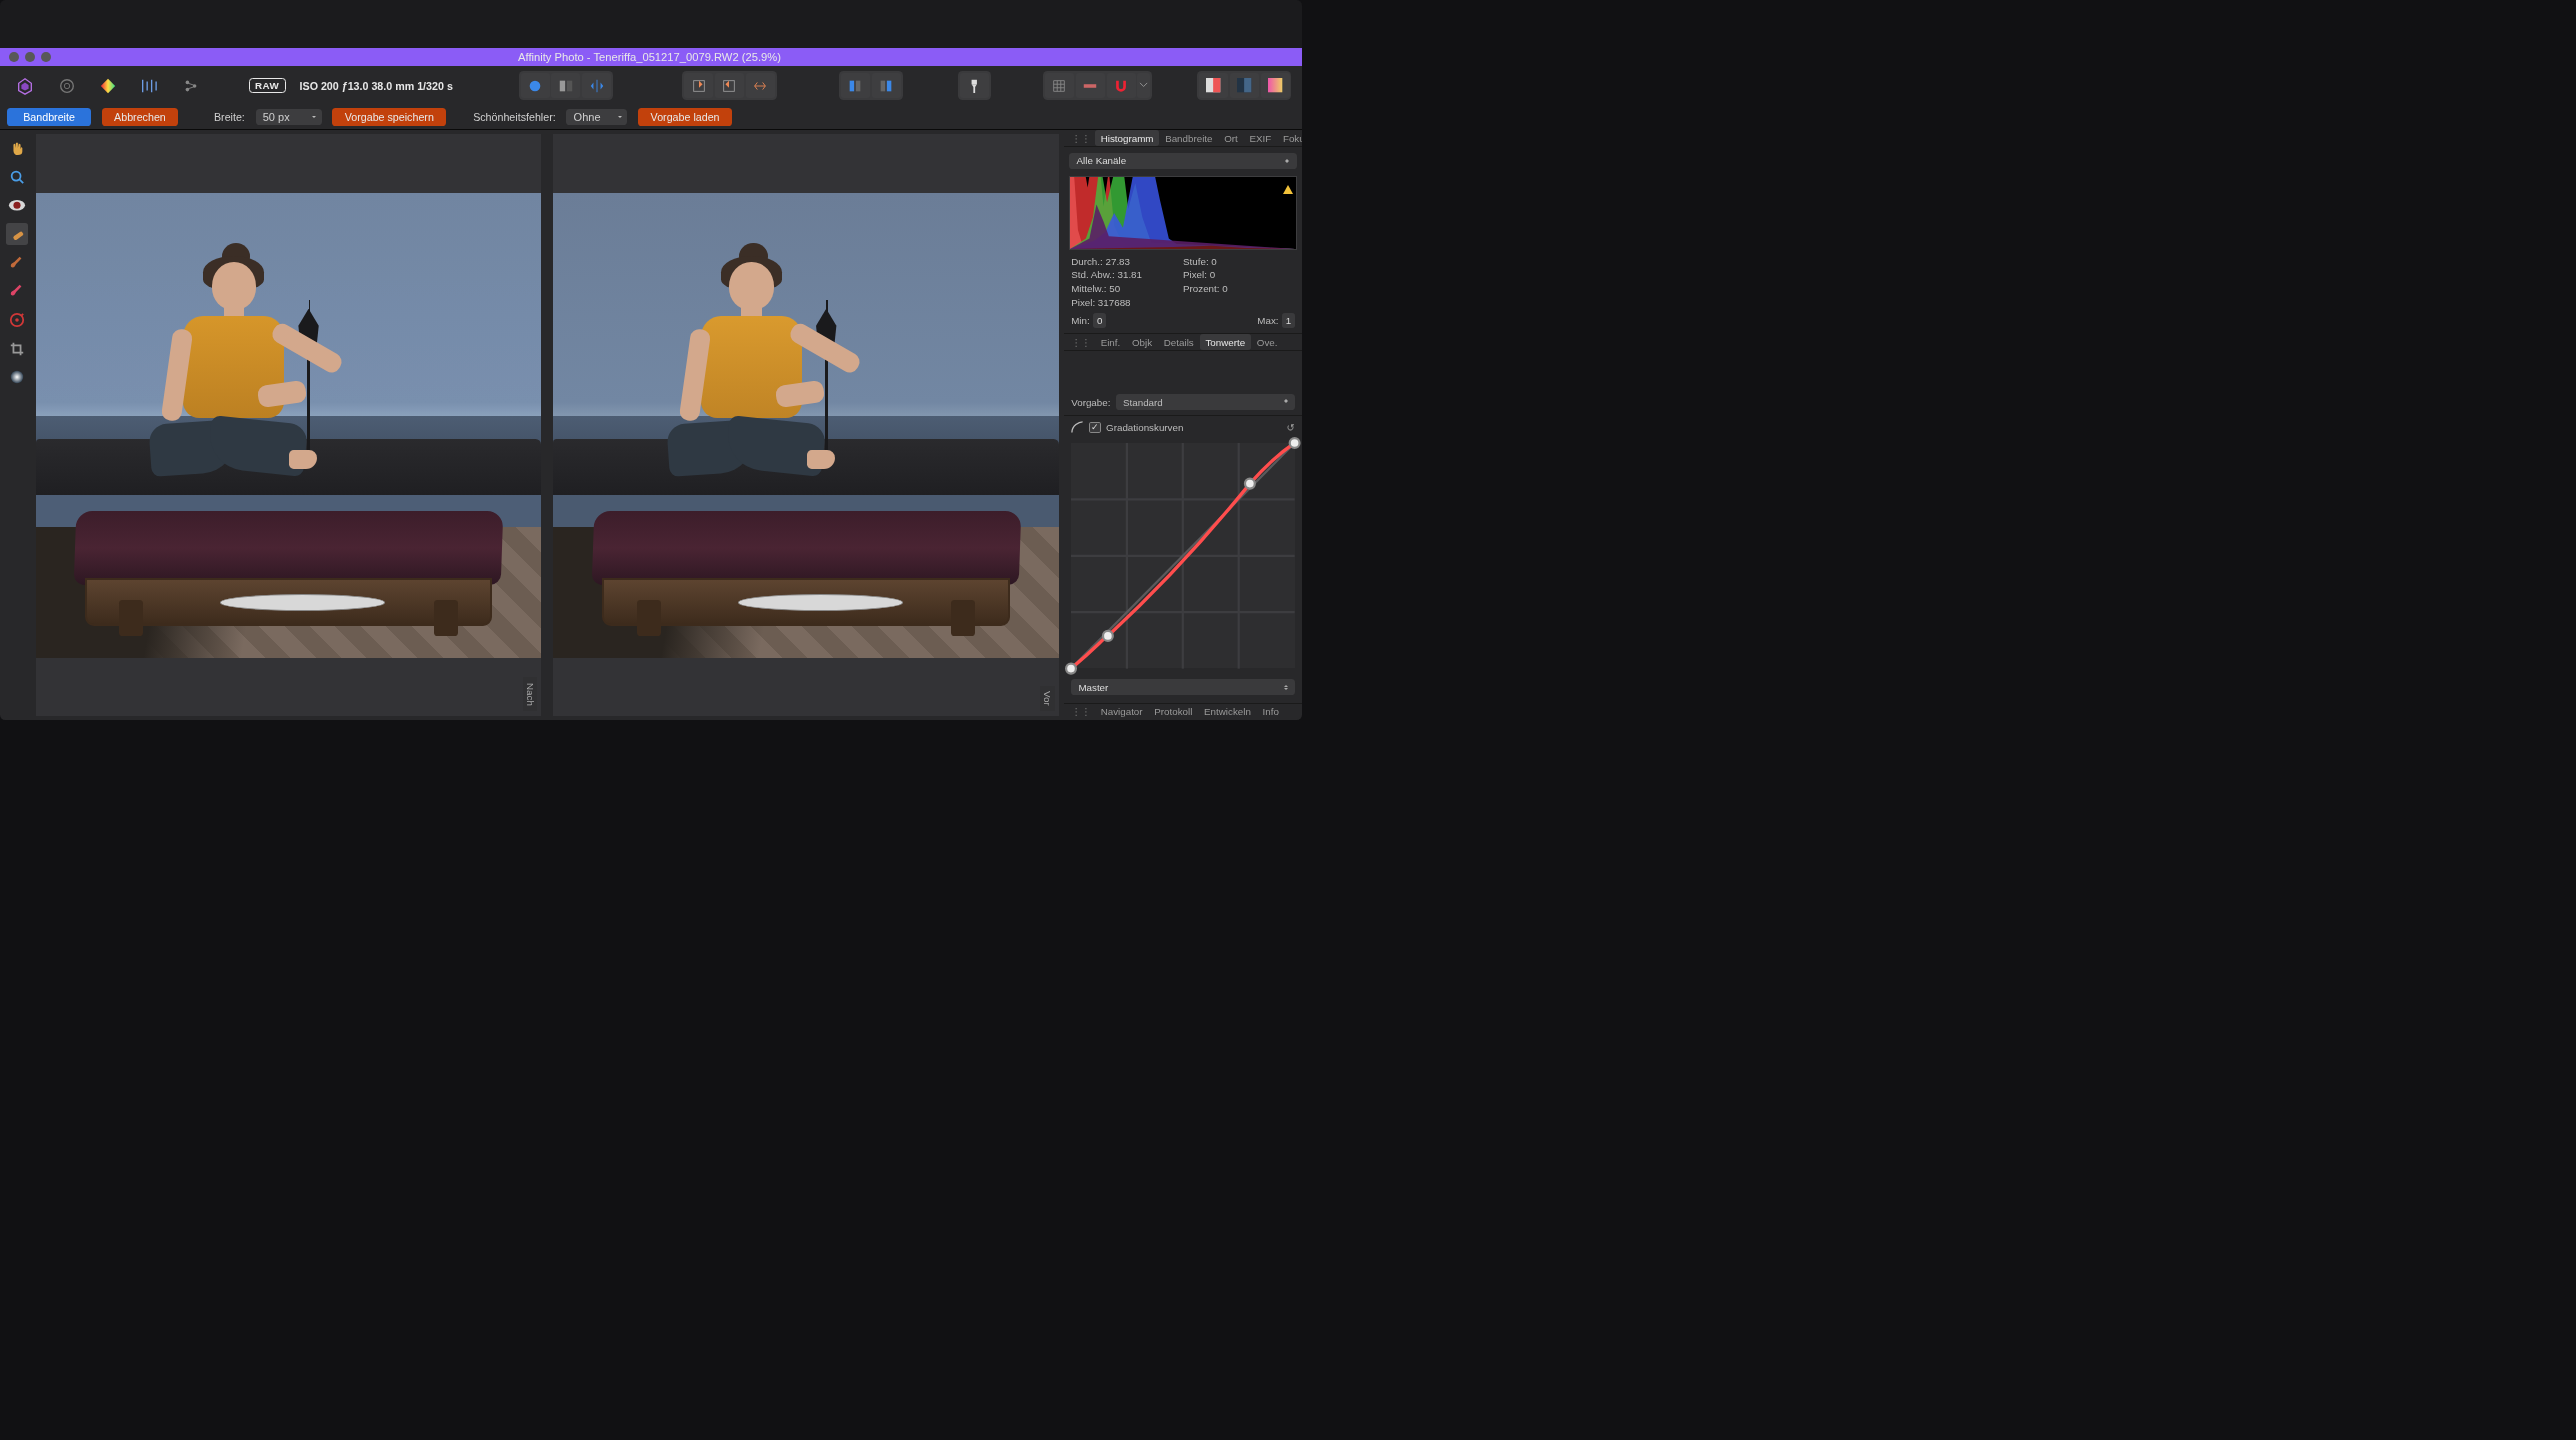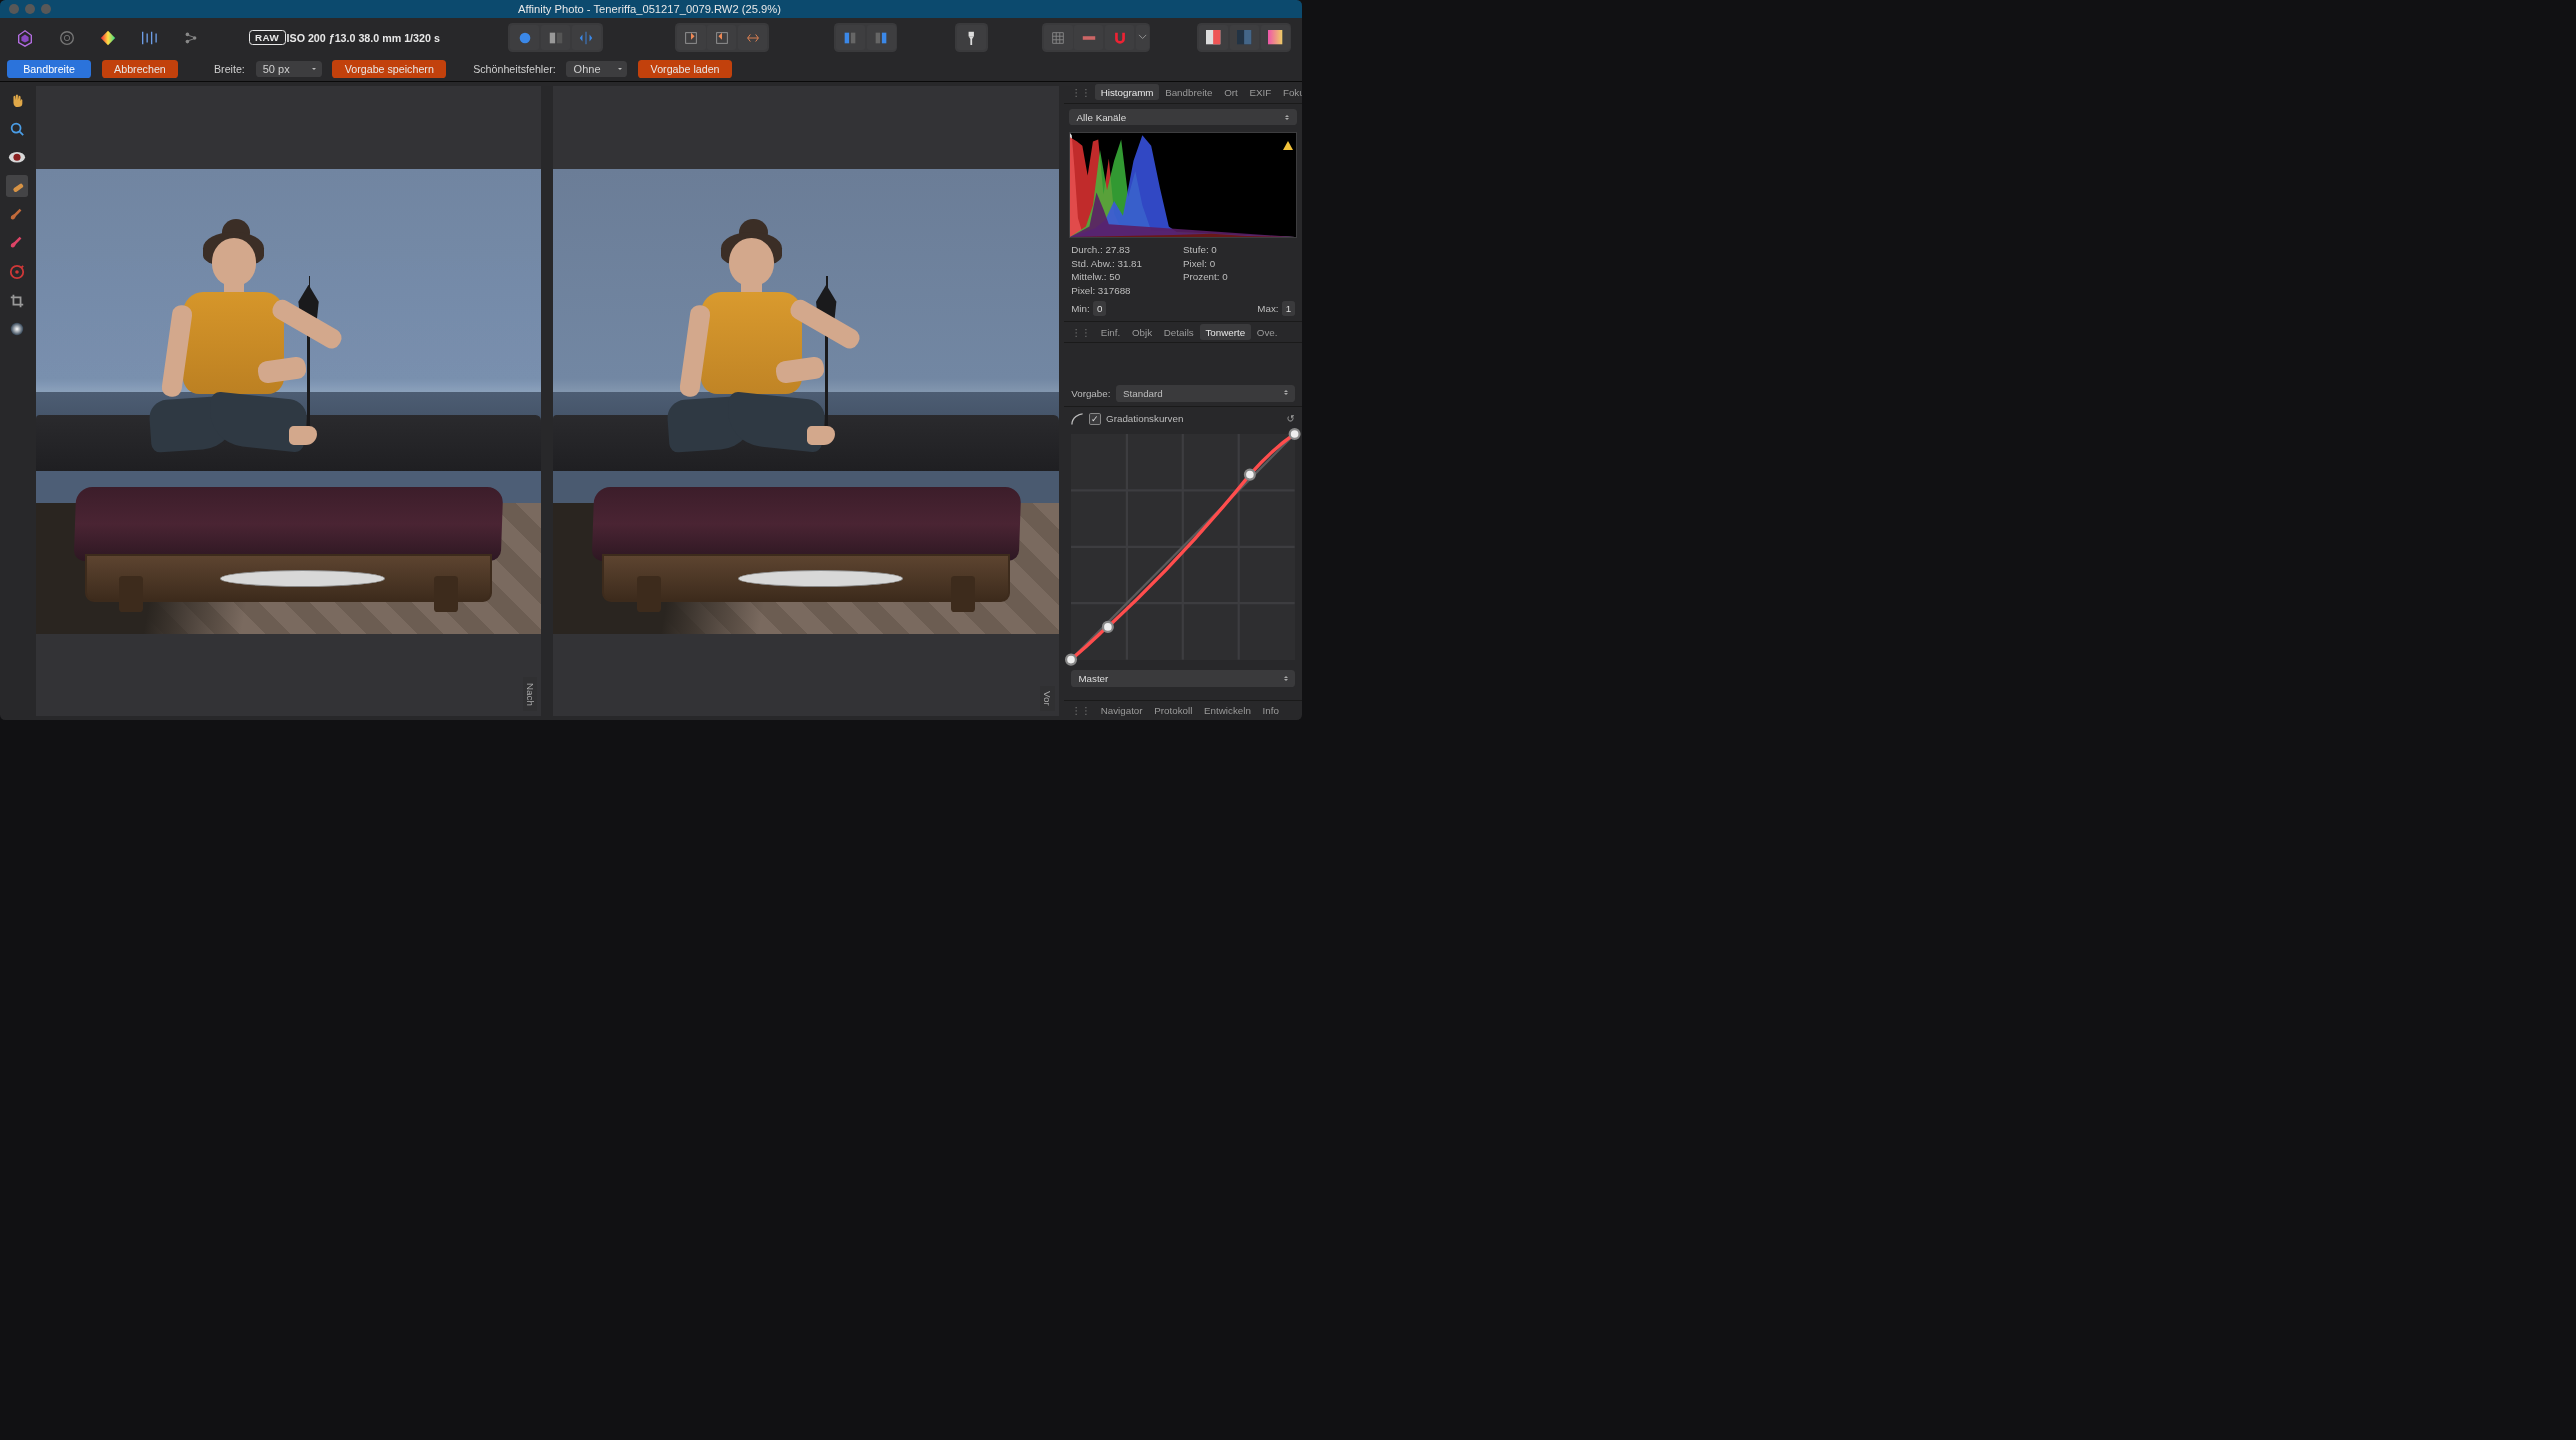--- a/index.html
+++ b/index.html
@@ -1,26 +1,26 @@
 <!DOCTYPE html>
 <html style="font-size:14.3px"><head>
 <meta charset="utf-8">
 <style>
 *{box-sizing:border-box;margin:0;padding:0;font-family:-apple-system,Helvetica,Arial,sans-serif;user-select:none;}
 body{background:#111113;color:#ccc;font-size:10.7px;overflow:hidden;}
 .app{width:1302px;height:720px;background:#1b1b1d;display:flex;flex-direction:column;border-radius:5.4px;overflow:hidden;position:relative;}
-.titlebar{height:18px;background:#0c4a6e;display:flex;align-items:center;padding-left:9px;font-size:10.7px;color:#e8e8e8;}
+.titlebar{height:18px;background:#8b5cf6;display:flex;align-items:center;padding-left:9px;font-size:10.7px;color:#e8e8e8;margin-top:48px;}
 .traffic{display:flex;gap:6.3px;}
 .tl{width:9.8px;height:9.8px;border-radius:50%;background:#585858;}
 .titletext{flex:1;text-align:center;padding-right:54px;font-size:11.2px;}
 .toolbar{height:39px;background:#28282a;display:flex;align-items:center;padding:0 10.7px;gap:12.5px;}
 .tbtn{width:29px;height:25px;display:flex;align-items:center;justify-content:center;border-radius:3.6px;}
 .tbox{background:#3a3a3c;border-radius:4.5px;padding:1.8px;display:flex;gap:1.8px;}
 .tbox .tbtn{background:#3e3e40;border-radius:2.7px;}
-.rawbox{display:flex;align-items:center;gap:1px;color:#e8e8e8;font-weight:600;}
+.rawbox{display:flex;align-items:center;gap:14px;color:#e8e8e8;font-weight:600;}
 .rawtag{border:1.3px solid #e8e8e8;border-radius:3.6px;padding:0.9px 5.4px;font-size:9.8px;letter-spacing:0.4px;}
 .rawinfo{font-size:10.7px;font-weight:600;}
 .subbar{height:25px;background:#28282a;display:flex;align-items:center;padding:0 7.2px;gap:10.7px;border-bottom:0.9px solid #0a0a0a;font-size:10.7px;color:#d0d0d0;}
 .btn{background:#c2410c;border-radius:3.6px;padding:2.7px 12.5px;font-size:10.7px;color:#e8e8e8;}
 .btn.blue{background:#2b73db;color:#fff;padding:2.7px 16px;}
 .sel{background:#3d3d3f;border-radius:3.6px;padding:1.8px 19.7px 1.8px 7.2px;font-size:11px;position:relative;}
 .sel::after{content:"";position:absolute;right:5.4px;top:50%;border:2.7px solid transparent;border-top-color:#bbb;transform:translateY(-25%);}
 .main{flex:1;display:flex;min-height:0;}
 .ltools{width:34px;background:#28282a;display:flex;flex-direction:column;align-items:center;padding-top:7.2px;gap:7.2px;}
 .ltool{width:21.5px;height:21.5px;display:flex;align-items:center;justify-content:center;border-radius:2.7px;}

